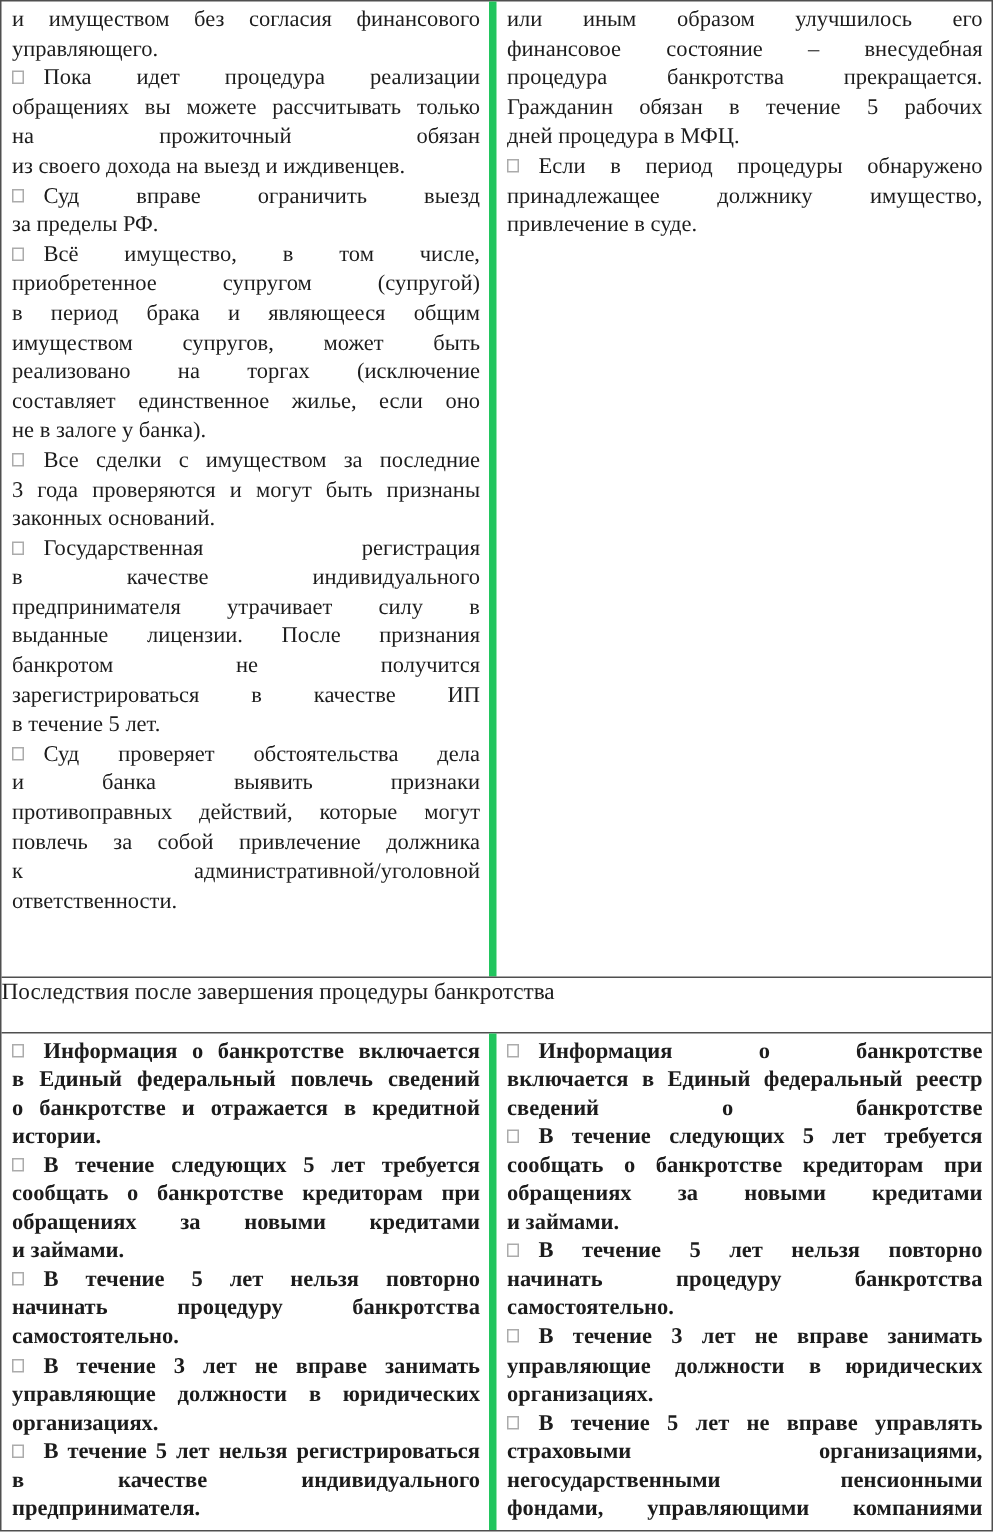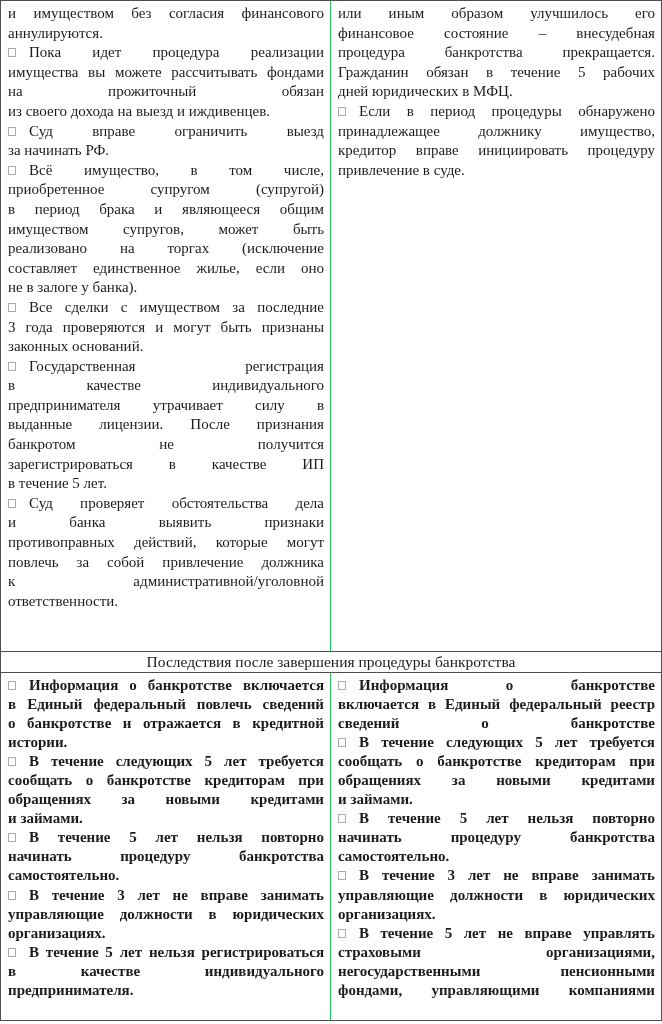--- a/index.html
+++ b/index.html
@@ -33,27 +33,27 @@
     width: 100%;
   }
   .tr.r1 { height: 650px; }
   .tr.r2 { flex: 1; }
   .td {
     width: 50%;
     box-sizing: border-box;
     padding: 3px 6px 0 7px;
     overflow: hidden;
   }
-  .td.left { border-right: 1px solid #22c55e; }
+  .td.left { border-right: 5px solid #22c55e; }
   .hdr {
     box-sizing: border-box;
-    height: 22px;
+    height: 38px;
     border-top: 1px solid #4f4f4f;
     border-bottom: 1px solid #4f4f4f;
-    text-align: center;
+    text-align: left;
     font-size: 15.5px;
     line-height: 20px;
     overflow: hidden;
   }
   .line {
     font-size: 15px;
     line-height: 19.6px;
     white-space: nowrap;
     overflow: hidden;
     text-align: justify;
@@ -73,27 +73,27 @@
     vertical-align: baseline;
   }
 </style>
 </head>
 <body>
 
 <div class="doc-table">
   <div class="tr r1">
     <div class="td left">
         <div class="line">и имуществом без согласия финансового</div>
-        <div class="line end">аннулируются.</div>
+        <div class="line end">управляющего.</div>
         <div class="line"><span class="bullet"></span>Пока идет процедура реализации</div>
-        <div class="line">имущества вы можете рассчитывать фондами</div>
+        <div class="line">обращениях вы можете рассчитывать только</div>
         <div class="line">на прожиточный обязан</div>
         <div class="line end">из своего дохода на выезд и иждивенцев.</div>
         <div class="line"><span class="bullet"></span>Суд вправе ограничить выезд</div>
-        <div class="line end">за начинать РФ.</div>
+        <div class="line end">за пределы РФ.</div>
         <div class="line"><span class="bullet"></span>Всё имущество, в том числе,</div>
         <div class="line">приобретенное супругом (супругой)</div>
         <div class="line">в период брака и являющееся общим</div>
         <div class="line">имуществом супругов, может быть</div>
         <div class="line">реализовано на торгах (исключение</div>
         <div class="line">составляет единственное жилье, если оно</div>
         <div class="line end">не в залоге у банка).</div>
         <div class="line"><span class="bullet"></span>Все сделки с имуществом за последние</div>
         <div class="line">3 года проверяются и могут быть признаны</div>
         <div class="line end">законных оснований.</div>
@@ -109,24 +109,23 @@
         <div class="line">противоправных действий, которые могут</div>
         <div class="line">повлечь за собой привлечение должника</div>
         <div class="line">к административной/уголовной</div>
         <div class="line end">ответственности.</div>
       </div>
     <div class="td">
         <div class="line">или иным образом улучшилось его</div>
         <div class="line">финансовое состояние – внесудебная</div>
         <div class="line">процедура банкротства прекращается.</div>
         <div class="line">Гражданин обязан в течение 5 рабочих</div>
-        <div class="line end">дней юридических в МФЦ.</div>
+        <div class="line end">дней процедура в МФЦ.</div>
         <div class="line"><span class="bullet"></span>Если в период процедуры обнаружено</div>
         <div class="line">принадлежащее должнику имущество,</div>
-        <div class="line">кредитор вправе инициировать процедуру</div>
         <div class="line end">привлечение в суде.</div>
       </div>
   </div>
   <div class="hdr">Последствия после завершения процедуры банкротства</div>
   <div class="tr r2">
     <div class="td left">
         <div class="line"><span class="bullet"></span>Информация о банкротстве включается</div>
         <div class="line">в Единый федеральный повлечь сведений</div>
         <div class="line">о банкротстве и отражается в кредитной</div>
         <div class="line end">истории.</div>

